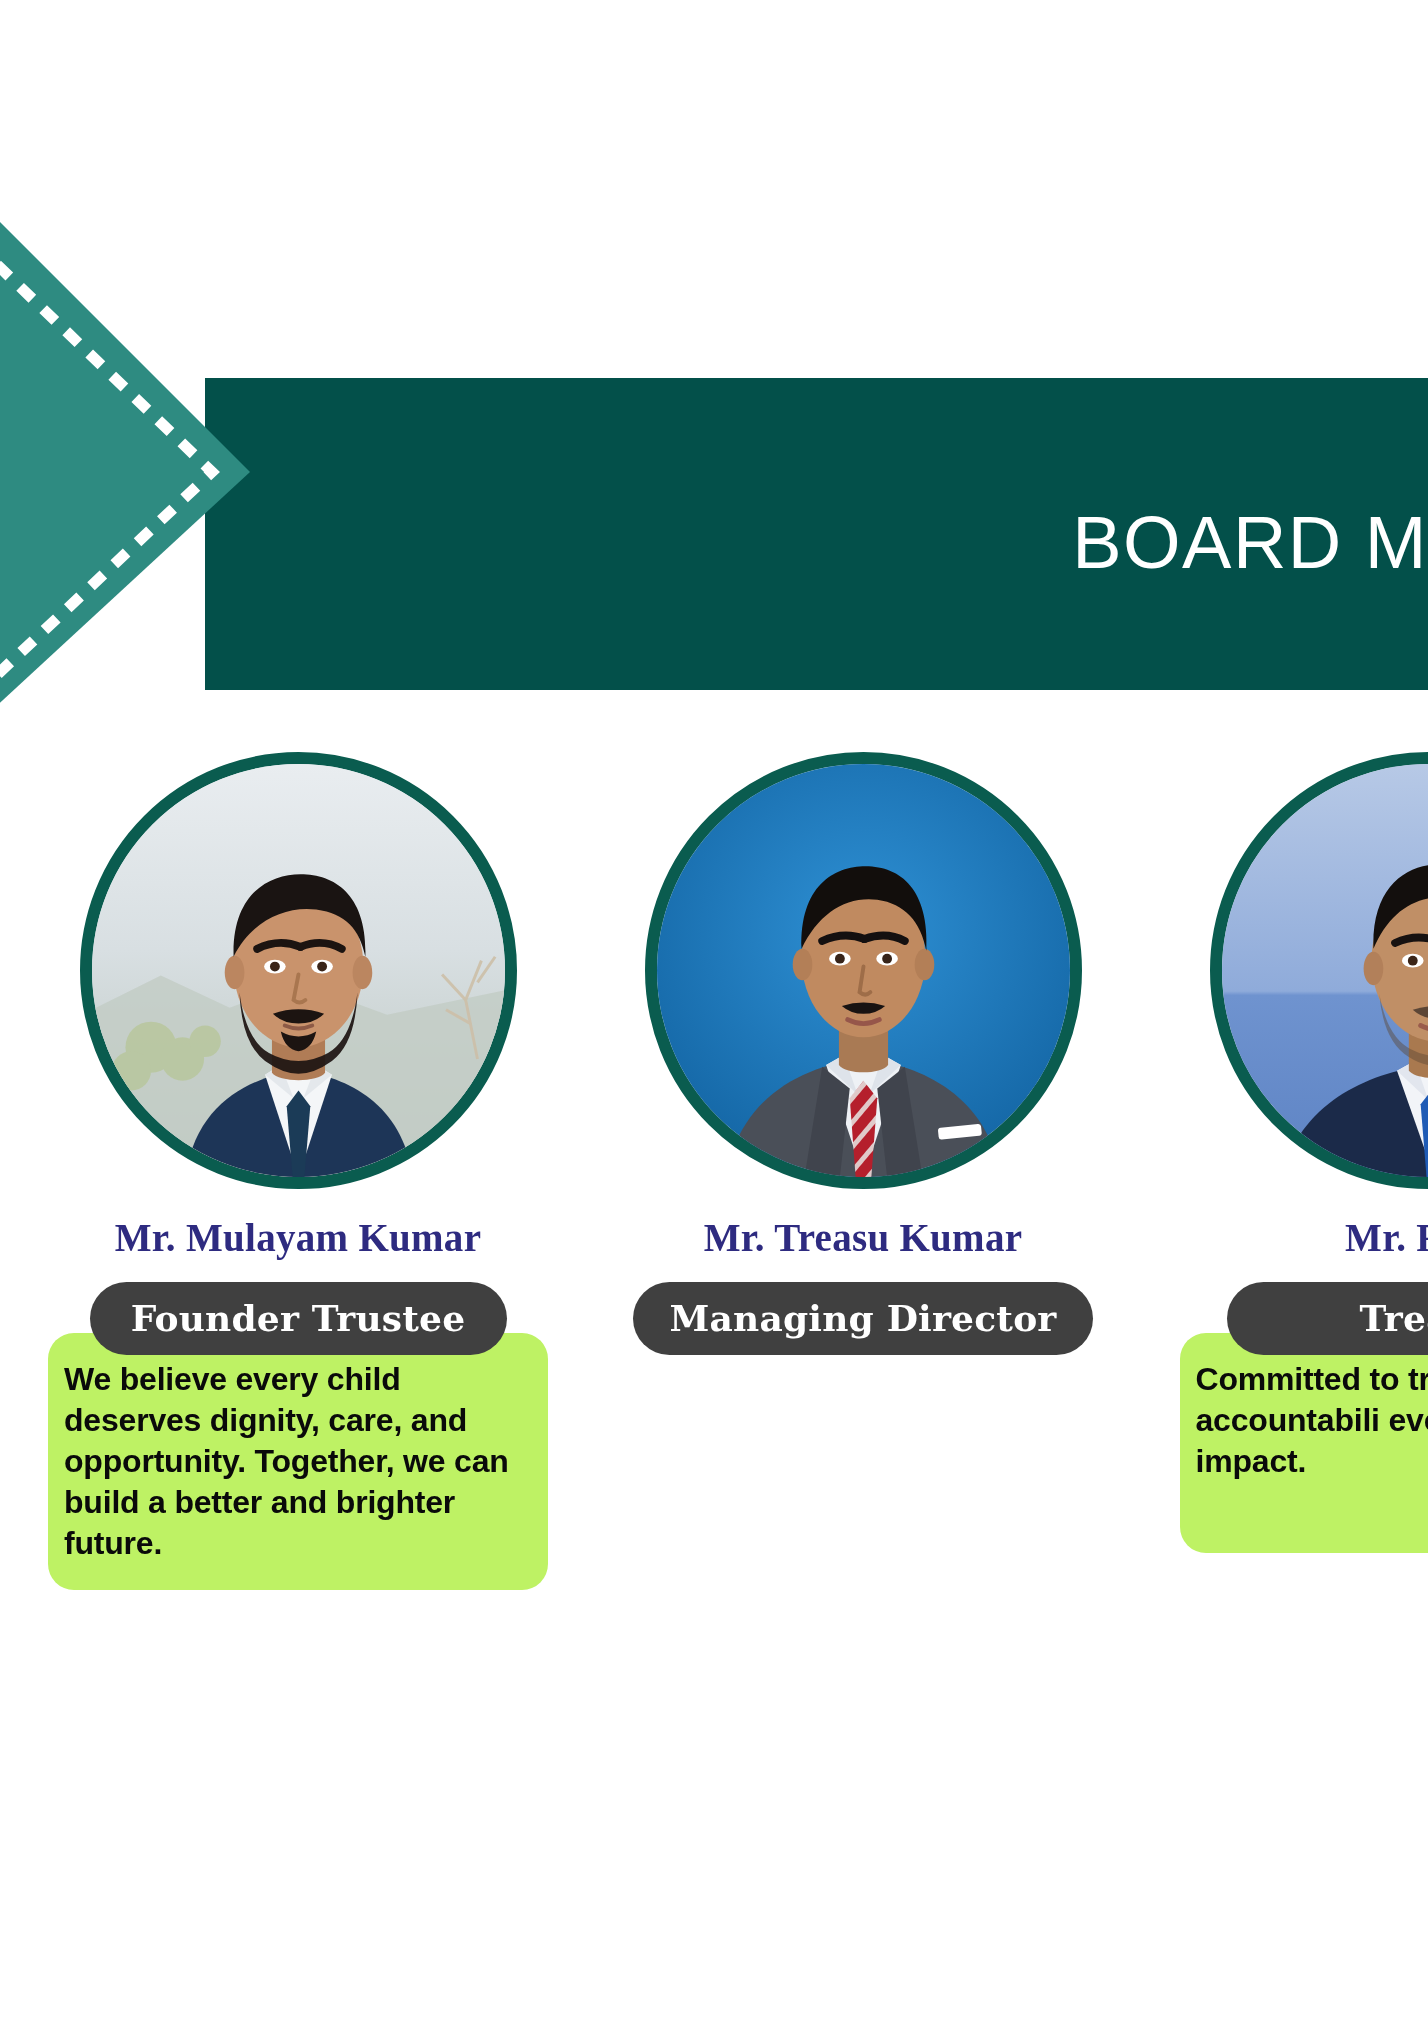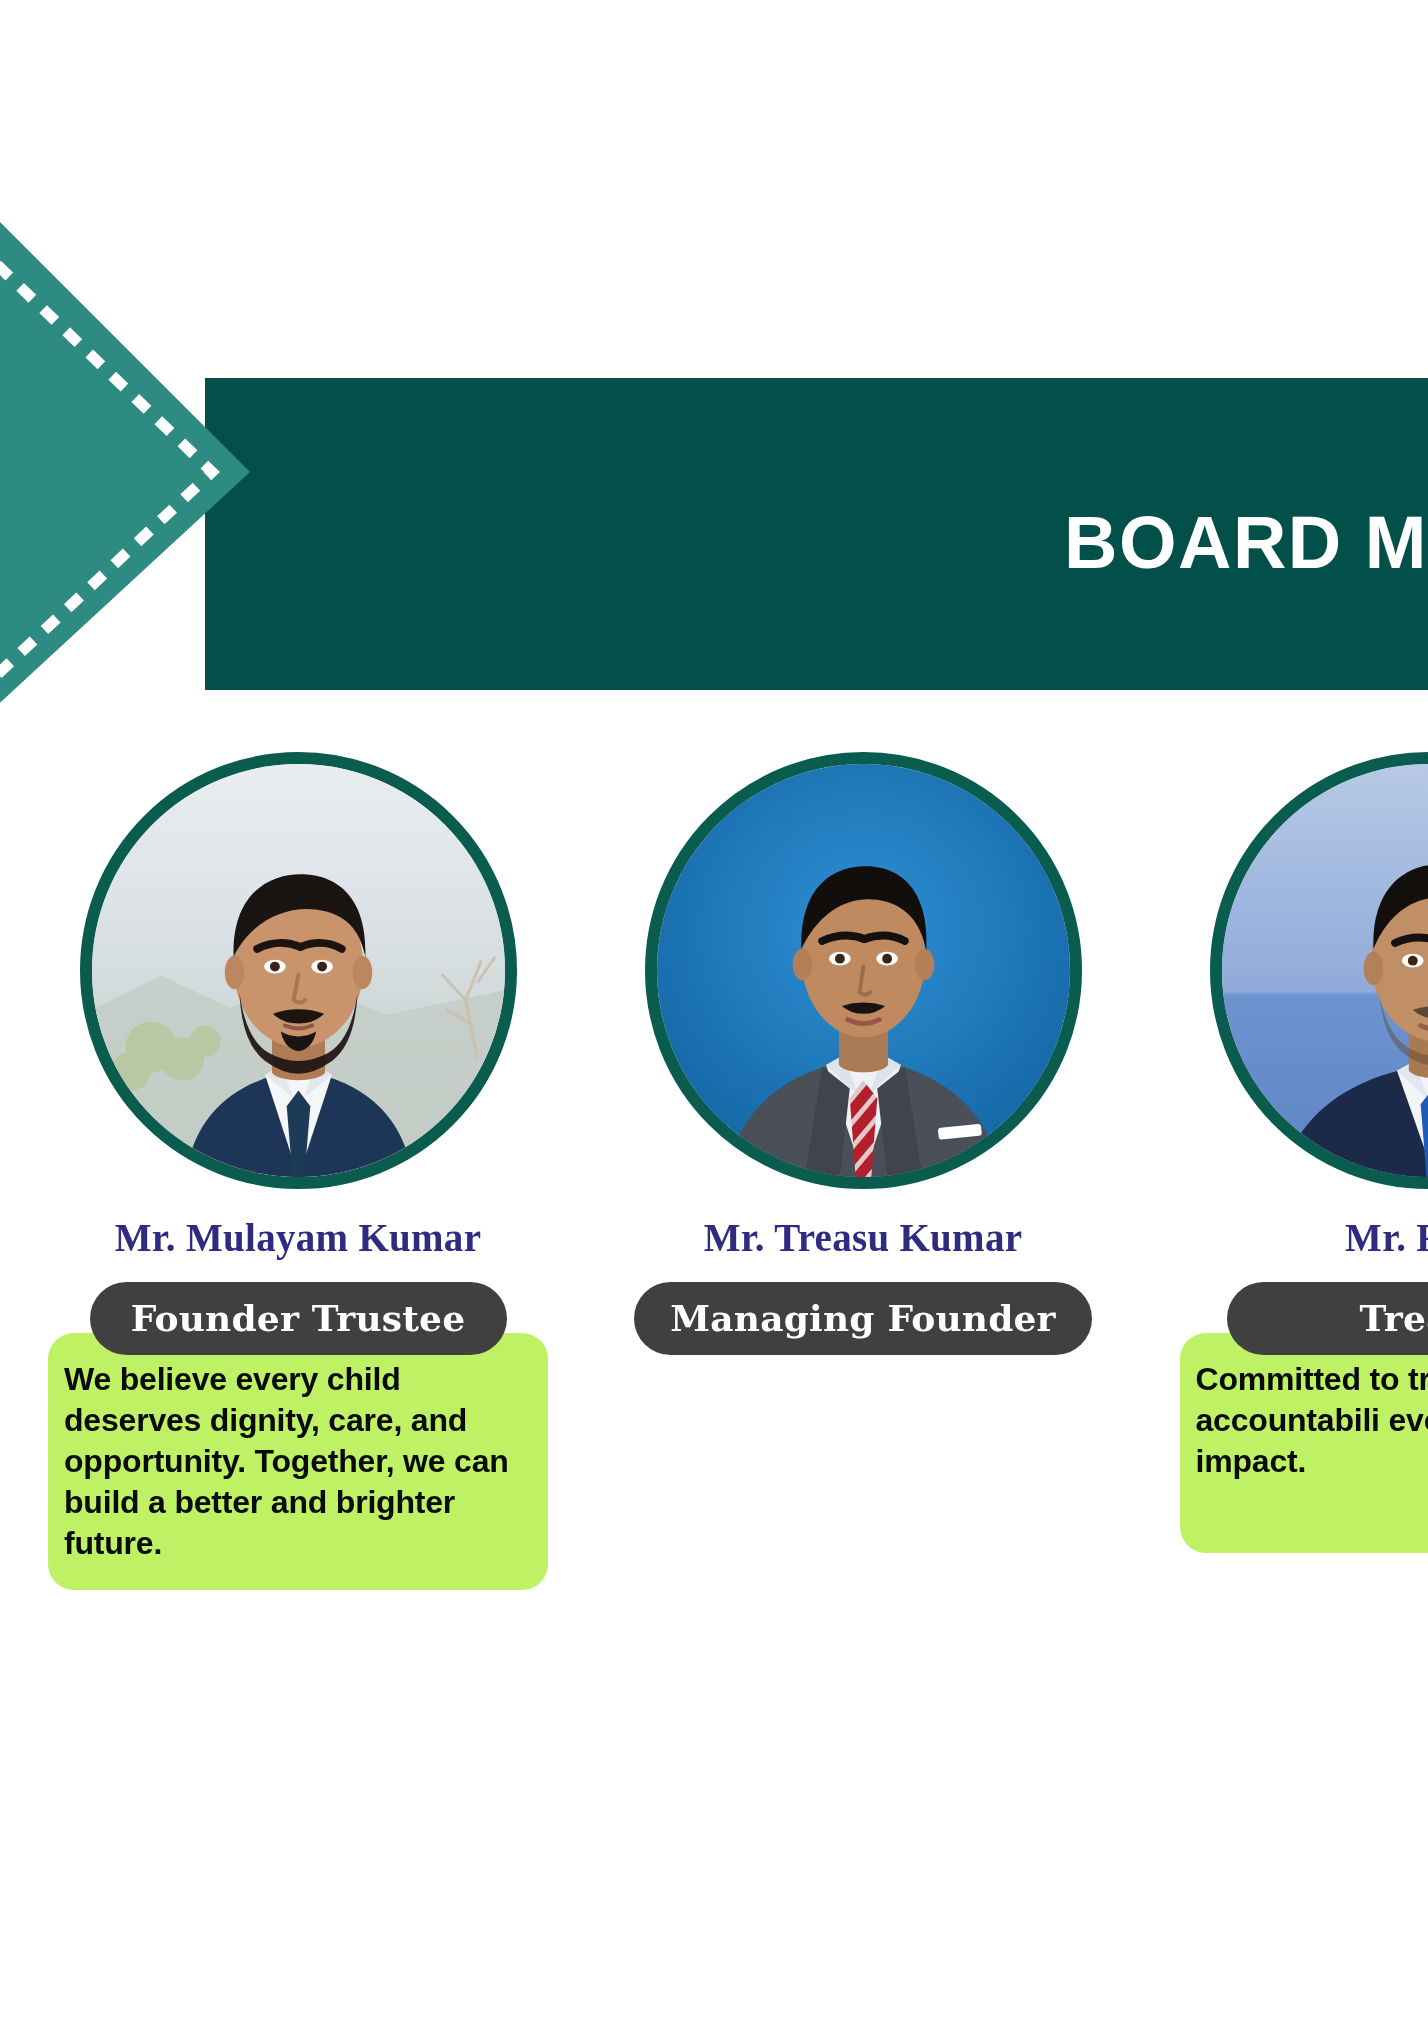--- a/index.html
+++ b/index.html
@@ -37,21 +37,21 @@
   .header-title {
     position: absolute;
     right: 0px;
     top: 498px;
     width: 1428px;
     text-align: right;
     padding-right: 0px;
     box-sizing: border-box;
     color: #ffffff;
     font-family: "Liberation Sans", sans-serif;
-    font-weight: bold;
+    font-weight: normal;
     font-size: 74px;
     letter-spacing: 1.5px;
     line-height: 90px;
     white-space: nowrap;
   }
 
   
   .chevron-wrap {
     position: absolute;
     left: -2px;
@@ -295,21 +295,21 @@
 
             <path d="M210 206 L206 232 q6 5 11 0" stroke="#9e6d48" stroke-width="4" fill="none" stroke-linecap="round"></path>
 
             <path d="M188 246 q22 -7 44 0 q-9 8 -22 8 q-13 0 -22 -8 Z" fill="#181312"></path>
 
             <path d="M194 260 q16 8 32 0" stroke="#96564a" stroke-width="5" fill="none" stroke-linecap="round"></path>
           </svg>
         </div>
       </div>
       <div class="member-name">Mr. Treasu Kumar</div>
-      <div class="role-pill">Managing Founder</div>
+      <div class="role-pill">Managing Director</div>
     </div>
 
     <div class="member m2">
       <div class="avatar">
         <div class="photo">
           <svg width="100%" height="100%" viewBox="0 0 420 420" preserveAspectRatio="xMidYMid slice" xmlns="http://www.w3.org/2000/svg">
             <defs>
               <linearGradient id="bg2" x1="0" y1="0" x2="0" y2="1">
                 <stop offset="0%" stop-color="#b7c9e6"></stop>
                 <stop offset="55%" stop-color="#8fabda"></stop>

